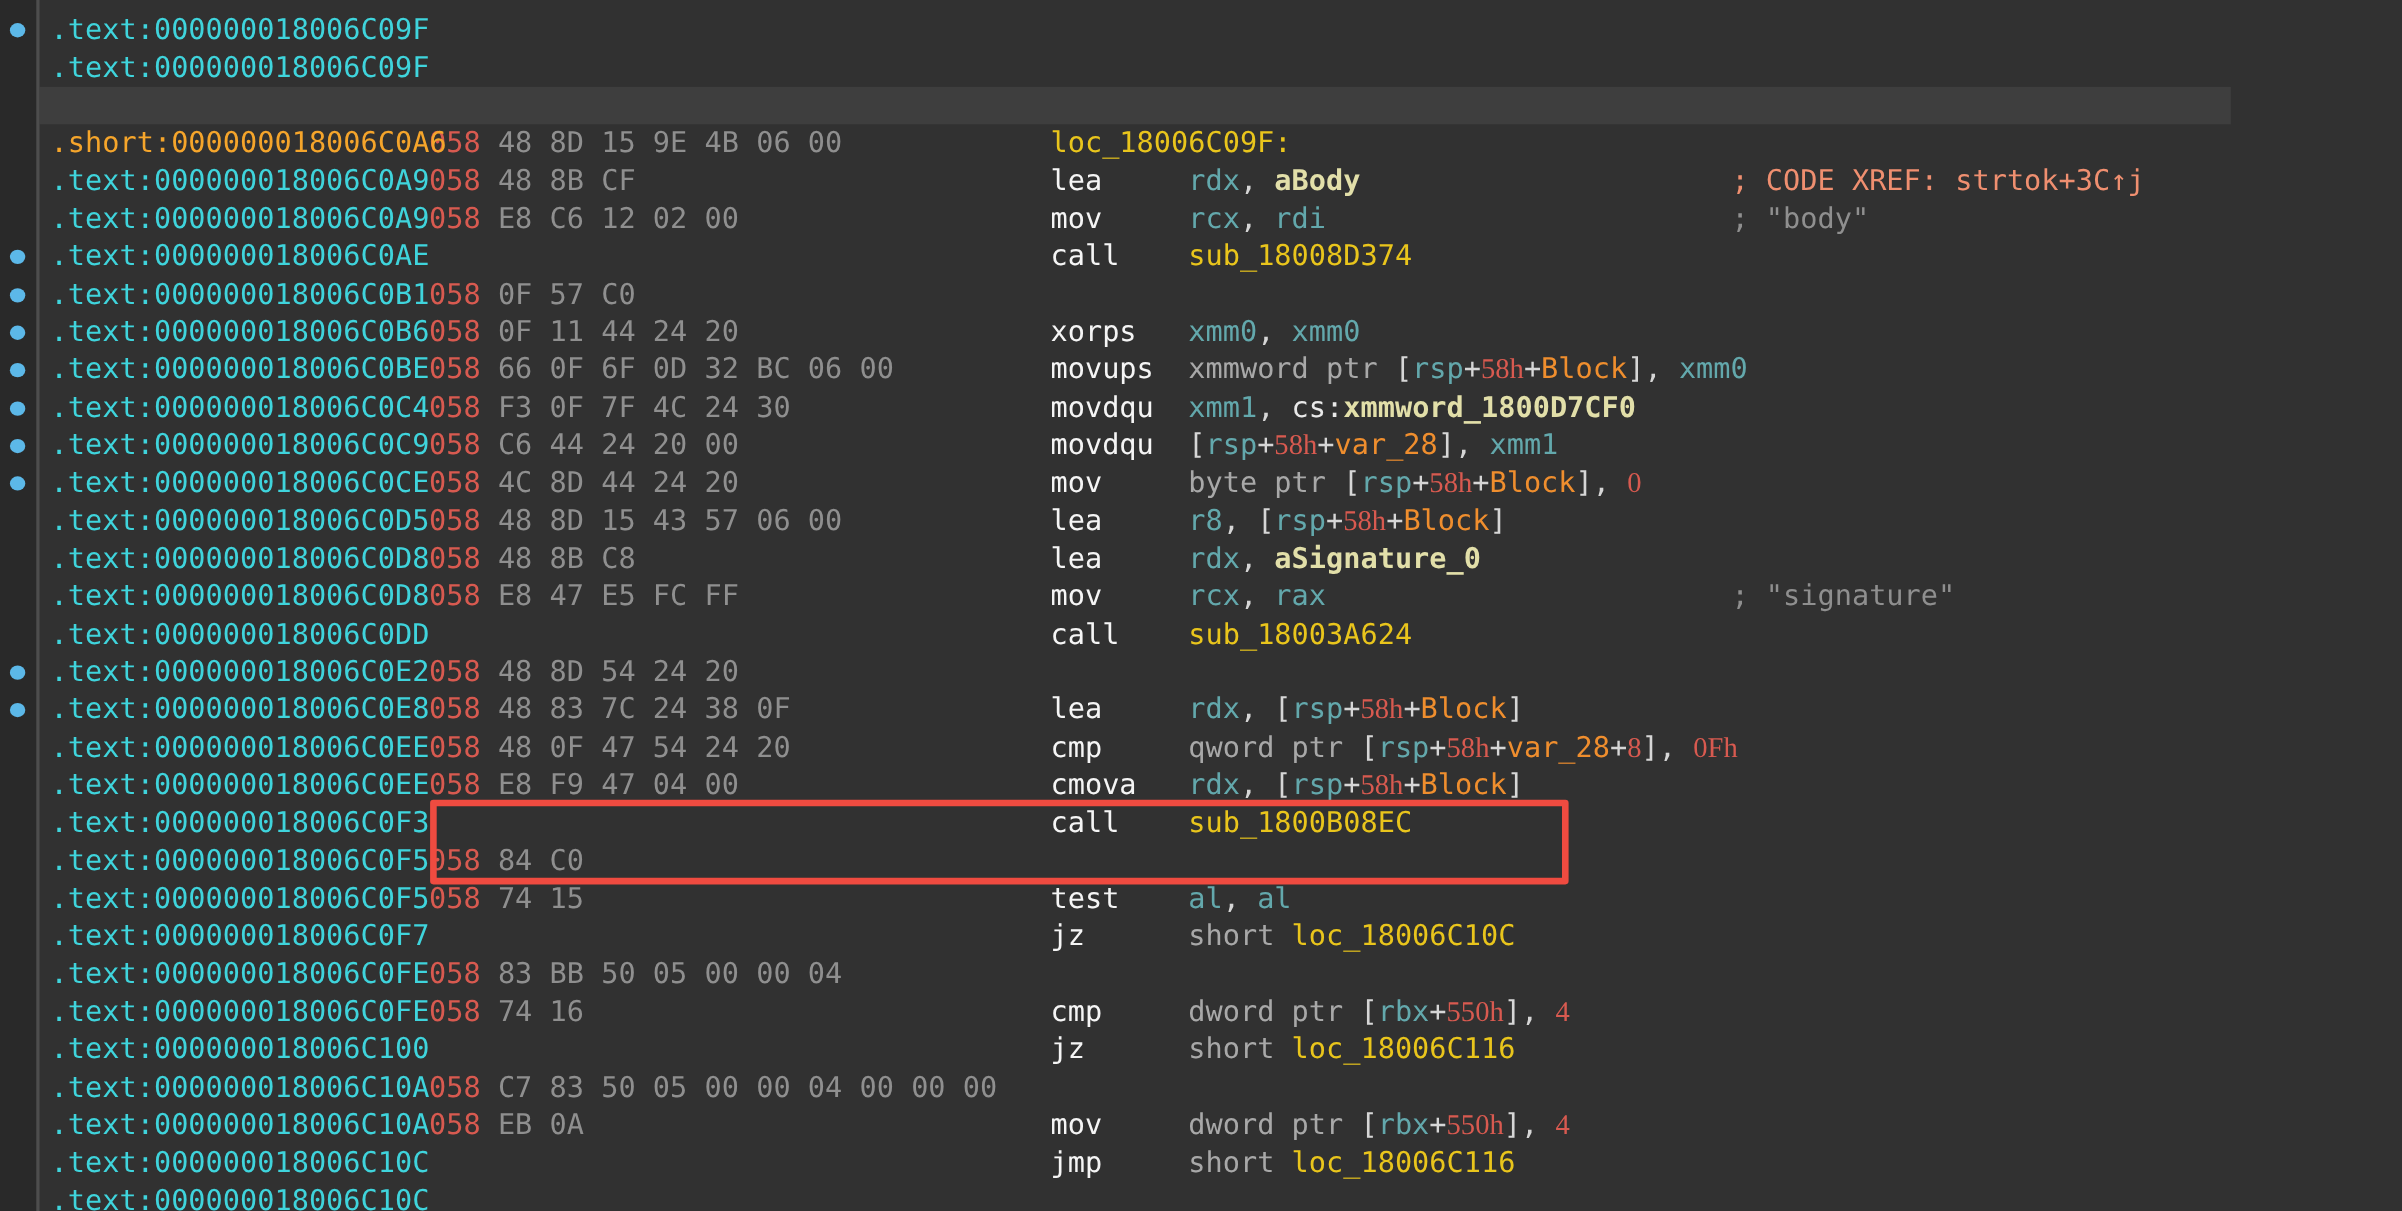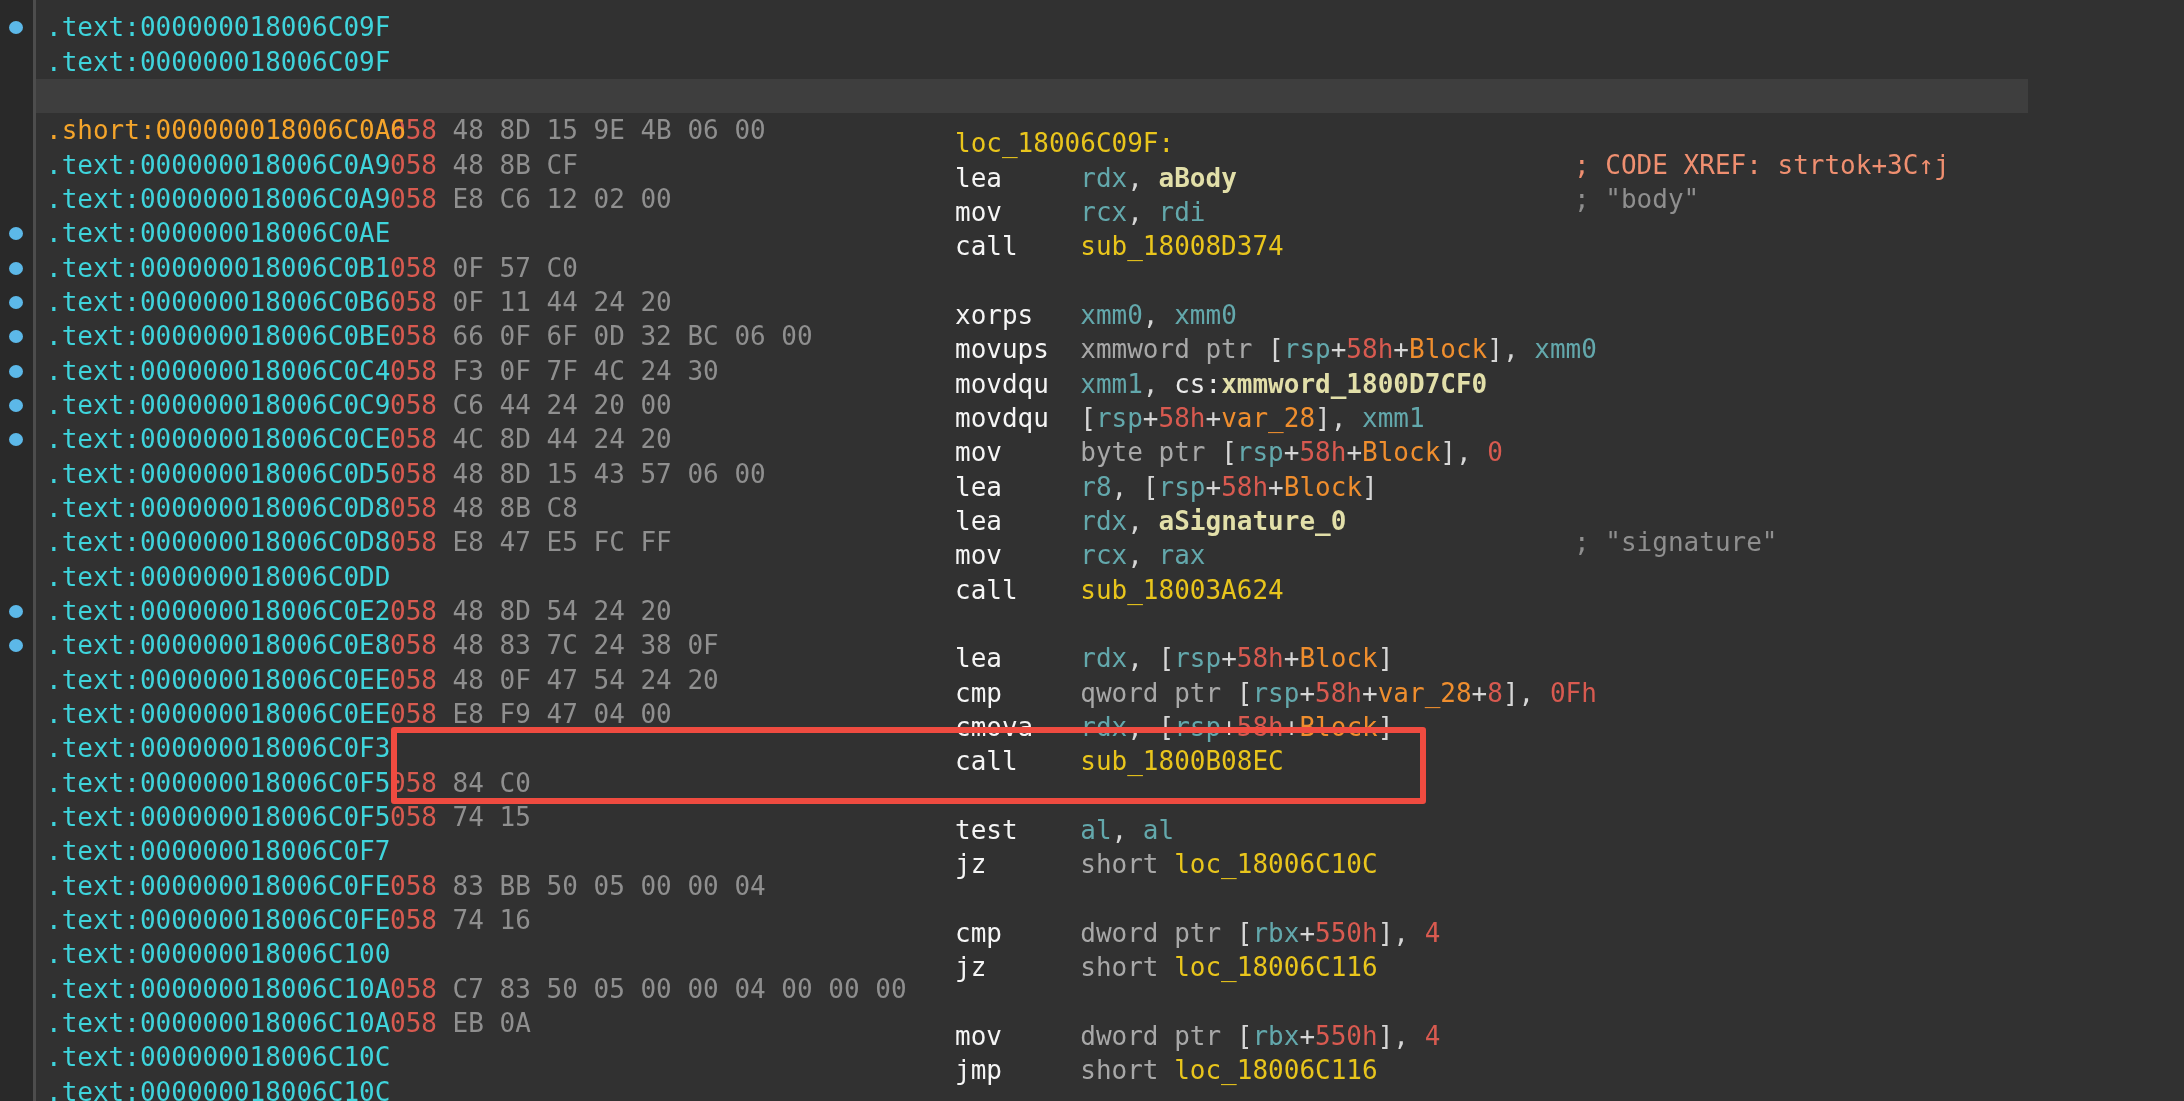--- a/index.html
+++ b/index.html
@@ -24,26 +24,26 @@
   }
   .row {
     position: relative;
     height: 34.33px;
     white-space: pre;
   }
   .row.current { background: var(--hlrow, #3E3E3E); }
   .addr    { position: absolute; left: 46px;   color: var(--adr, #3FD4DC); }
   .row.current .addr { color: var(--adrcur, #F5A52B); }
   .bytes   { position: absolute; left: 390px;  color: var(--byt, #8F8F8F); }
-  .code    { position: absolute; left: 955px;  color: var(--pun, #D6D6D6); margin-top: 13px; }
+  .code    { position: absolute; left: 955px;  color: var(--pun, #D6D6D6); }
   .comment { position: absolute; left: 1574px; }
   .tok-sp  { color: var(--sp,  #D85A50); }
   .tok-mn  { color: var(--mn,  #F5F5F5); text-align: center; }
   .tok-reg { color: var(--reg, #63A8AC); }
-  .tok-num { color: var(--num, #D85A50); }
+  .tok-num { color: var(--num, #D85A50); font-family: Liberation Serif, serif; }
   .tok-var { color: var(--var, #EF8E2E); }
   .tok-lbl { color: var(--lbl, #E9C51C); }
   .tok-nam { color: var(--nam, #E2DFA9); font-weight: bold; }
   .tok-kw  { color: var(--kw,  #A8A8A8); }
   .tok-pun { color: var(--pun, #D6D6D6); }
   .tok-seg { color: var(--seg, #E9E9E9); }
   .tok-com { color: var(--com, #8F8F8F); }
   .tok-xrf { color: var(--xrf, #EF8F70); }
   .gutter {
     position: absolute;

